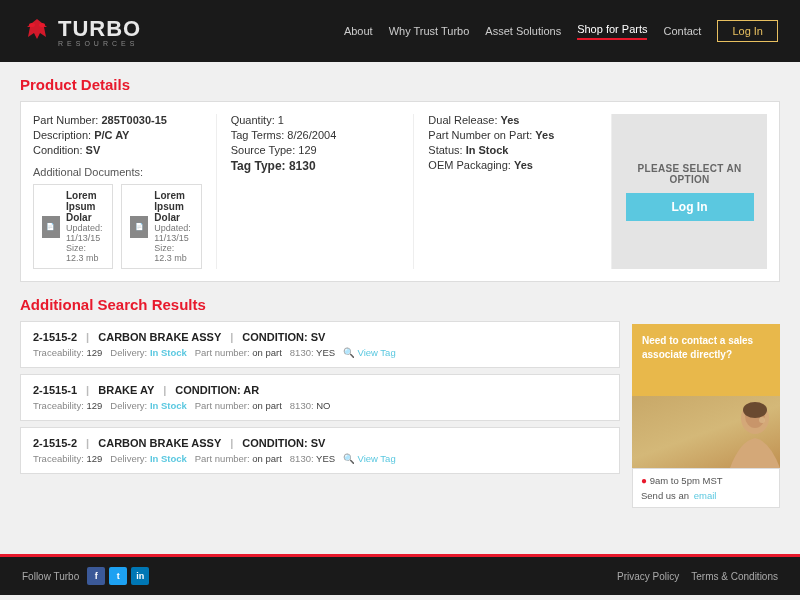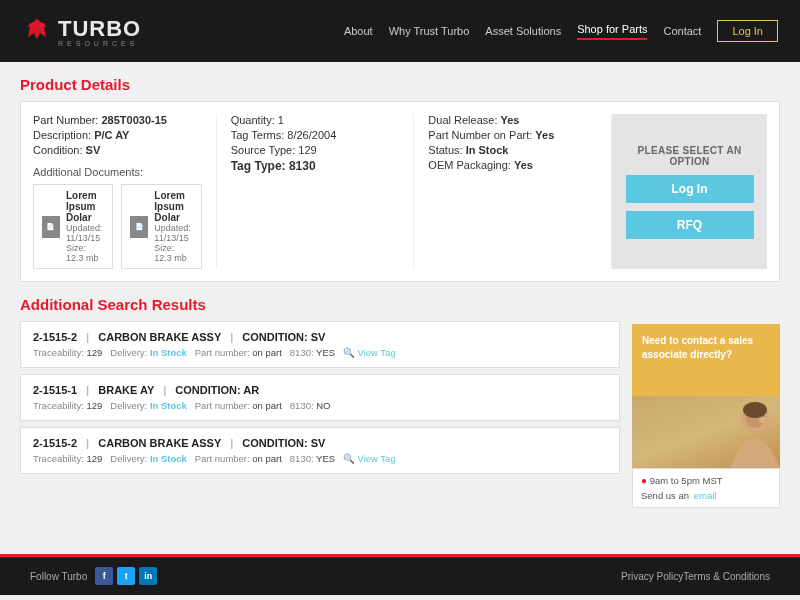--- a/index.html
+++ b/index.html
@@ -86,21 +86,20 @@
       <div style="flex:1; padding: 0 14px; border-right:1px solid #eee;">
         <div style="font-size:11px; color:#333; margin-bottom:3px;"><span>Dual Release:</span> <strong>Yes</strong></div>
         <div style="font-size:11px; color:#333; margin-bottom:3px;"><span>Part Number on Part:</span> <strong>Yes</strong></div>
         <div style="font-size:11px; color:#333; margin-bottom:3px;"><span>Status:</span> <strong>In Stock</strong></div>
         <div style="font-size:11px; color:#333; margin-bottom:3px;"><span>OEM Packaging:</span> <strong>Yes</strong></div>
       </div>
 
       <div style="width:155px; background:#e4e4e4; padding:12px 10px; display:flex; flex-direction:column; align-items:center; justify-content:center; gap:8px; flex-shrink:0;">
         <div style="font-size:10px; font-weight:bold; color:#666; text-align:center; letter-spacing:0.3px;">PLEASE SELECT AN OPTION</div>
         <button style="width:128px; padding:7px 0; font-size:12px; font-weight:bold; color:#fff; background:#5bc8e0; border:none; cursor:pointer;">Log In</button>
-        <button style="width:128px; padding:7px 0; font-size:12px; font-weight:bold; color:#fff; background:#5bc8e0; border:none; cursor:pointer;">RFQ</button>
       </div>
     </div>
   </div>
 
   <div style="display:flex; gap:12px;">
     <div style="flex:1;">
       <h2 style="color:#e8192c; font-size:15px; font-weight:bold; margin-bottom:8px;">Additional Search Results</h2>
 
       <div style="background:#fff; border:1px solid #ddd; padding:9px 12px; margin-bottom:6px; cursor:pointer;">
         <div style="font-size:11px; font-weight:bold; color:#222; margin-bottom:4px;">
@@ -176,26 +175,26 @@
         </div>
         <div style="font-size:9.5px; color:#555;">
           <span>Send us an</span>
           <span style="color:#5bc8e0; cursor:pointer; margin-left:2px;">email</span>
         </div>
       </div>
     </div>
   </div>
 </div>
 
-<footer style="background:#1a1a1a; height:41px; display:flex; align-items:center; justify-content:space-between; padding:0 30px; border-top:3px solid #e8192c;">
+<footer style="background:#1a1a1a; height:41px; display:flex; align-items:center; justify-content:space-between; padding:0 22px; border-top:3px solid #e8192c;">
   <div style="display:flex; align-items:center; gap:8px;">
     <span style="color:#aaa; font-size:10px;">Follow Turbo</span>
     <div style="display:flex; gap:4px;">
       <div style="width:18px; height:18px; border-radius:2px; background:#3b5998; display:flex; align-items:center; justify-content:center; font-size:9px; font-weight:bold; color:#fff; cursor:pointer;">f</div>
       <div style="width:18px; height:18px; border-radius:2px; background:#1da1f2; display:flex; align-items:center; justify-content:center; font-size:9px; font-weight:bold; color:#fff; cursor:pointer;">t</div>
       <div style="width:18px; height:18px; border-radius:2px; background:#0077b5; display:flex; align-items:center; justify-content:center; font-size:9px; font-weight:bold; color:#fff; cursor:pointer;">in</div>
     </div>
   </div>
-  <div style="display:flex; ">
+  <div style="display:flex; gap:12px;">
     <span style="color:#aaa; font-size:10px; cursor:pointer;">Privacy Policy</span>
     <span style="color:#aaa; font-size:10px; cursor:pointer;">Terms &amp; Conditions</span>
   </div>
 </footer>
 
 </body></html>

